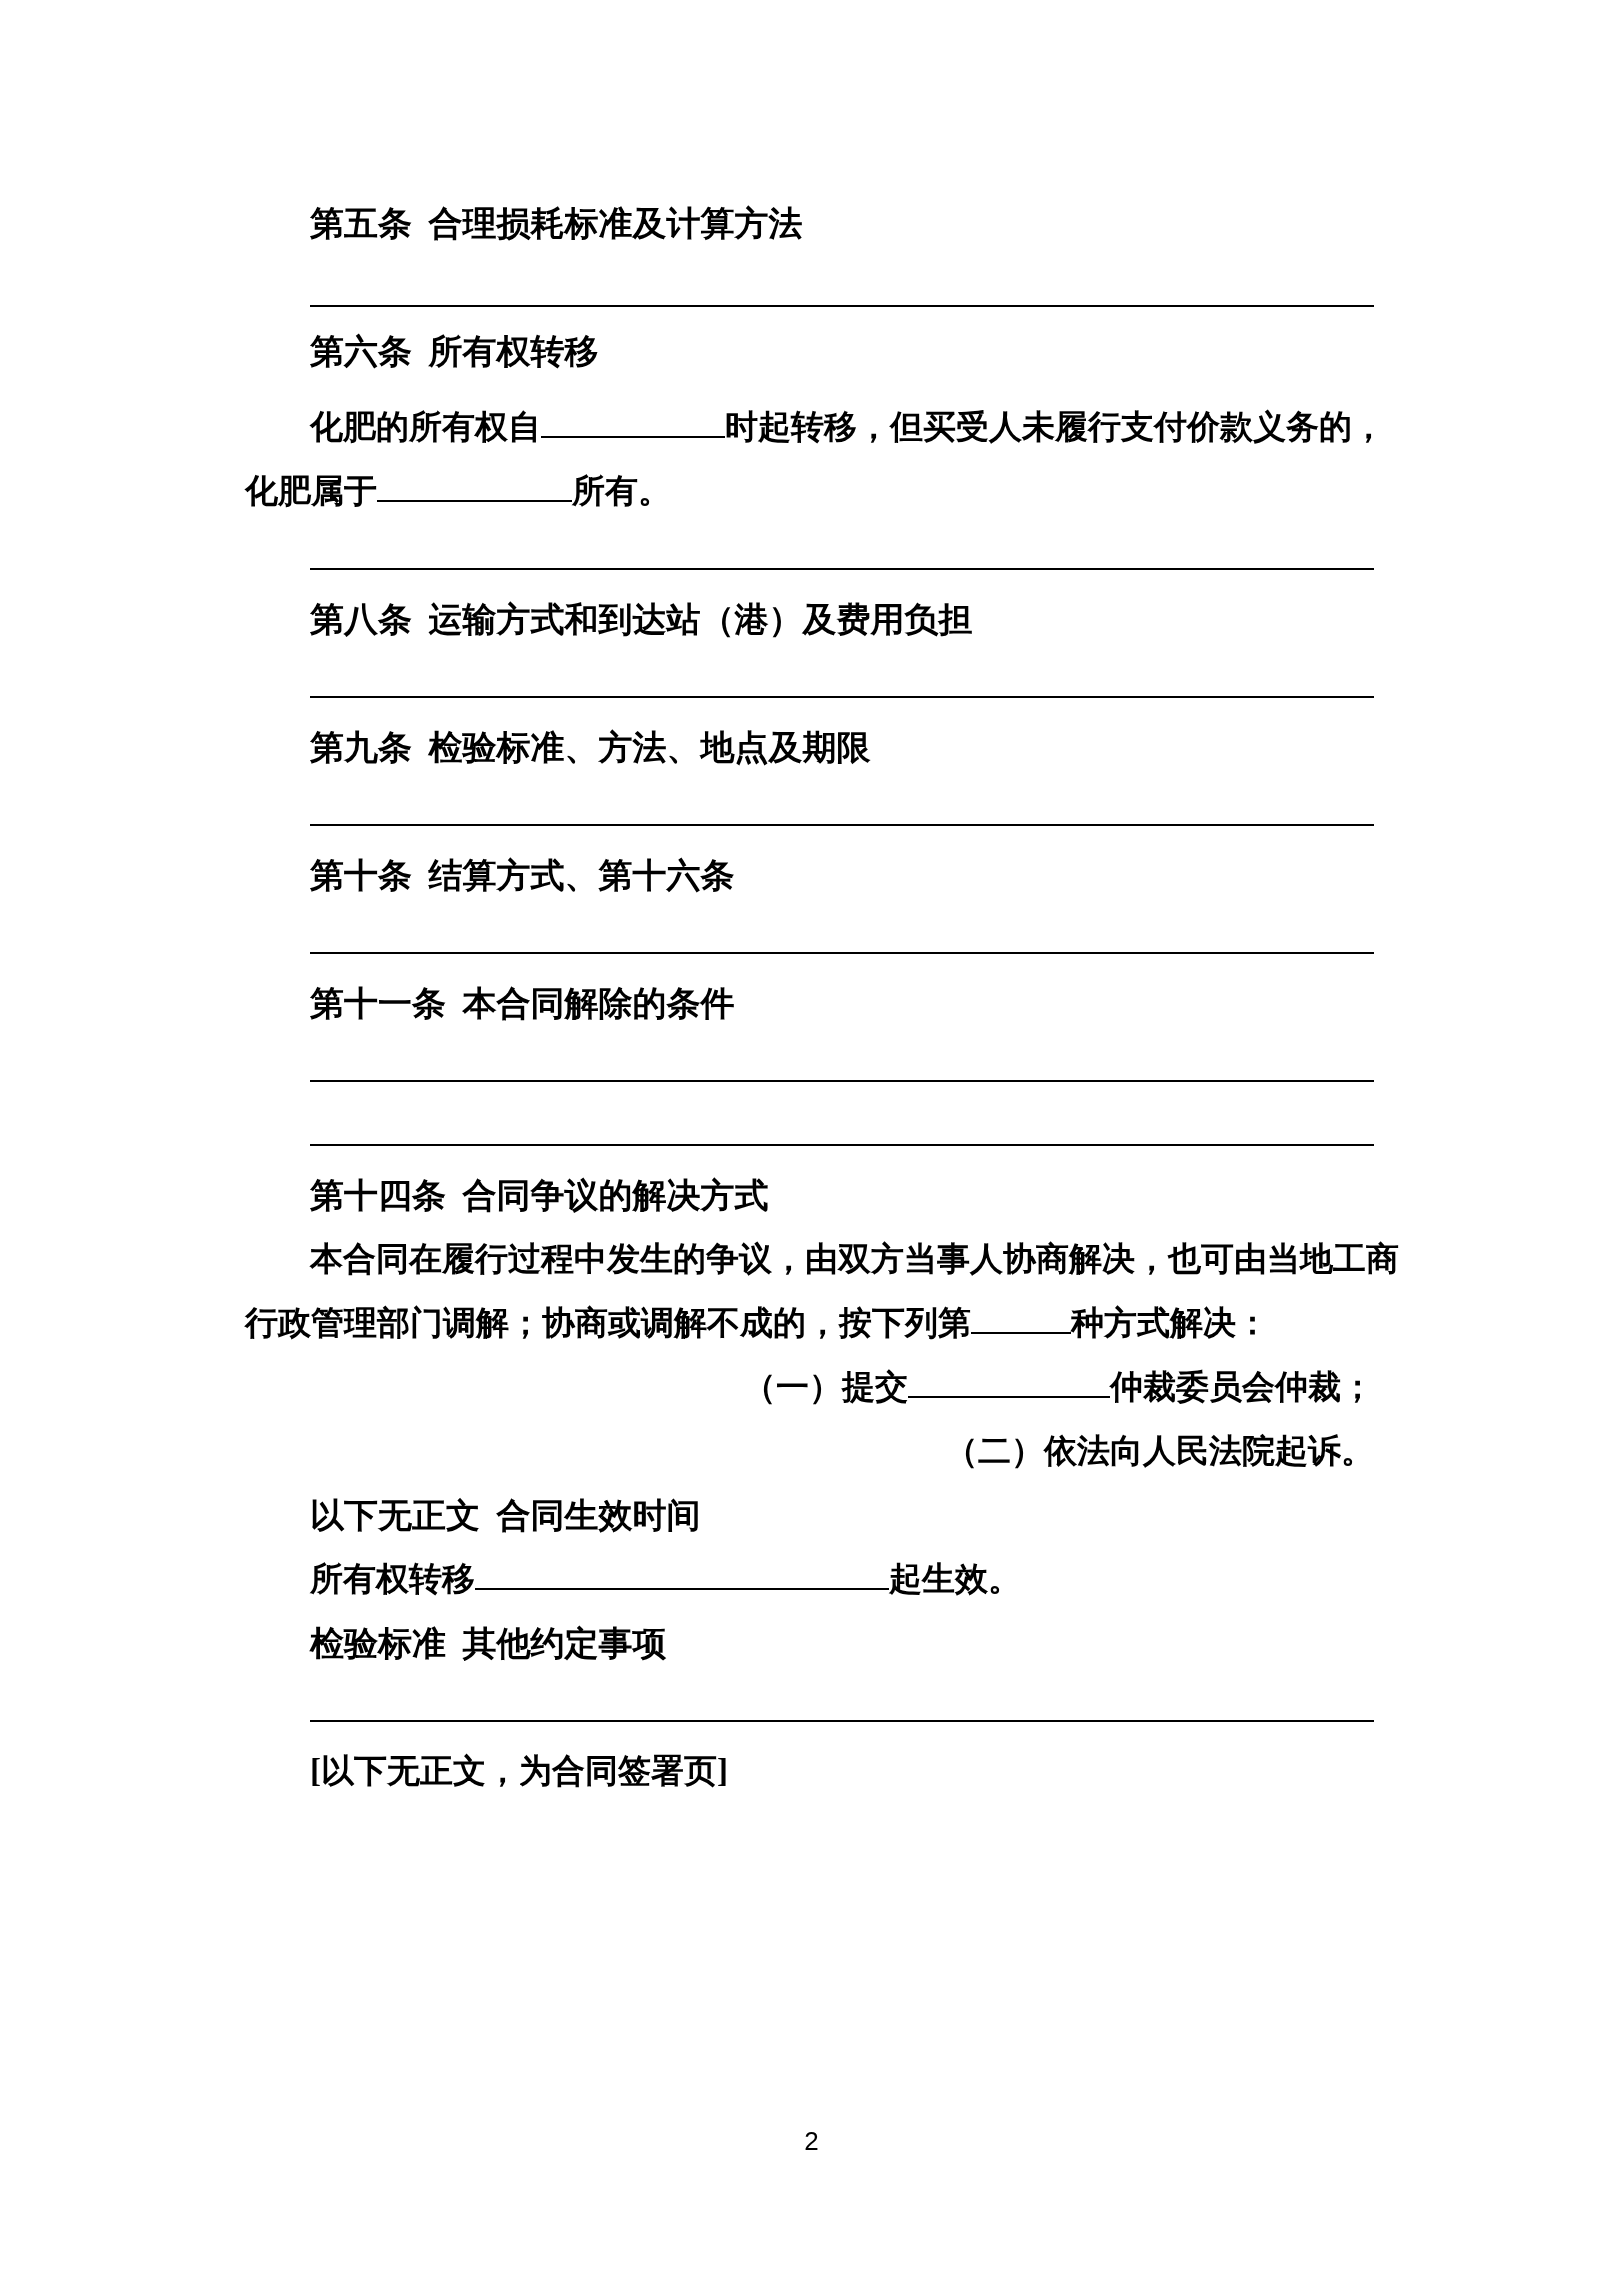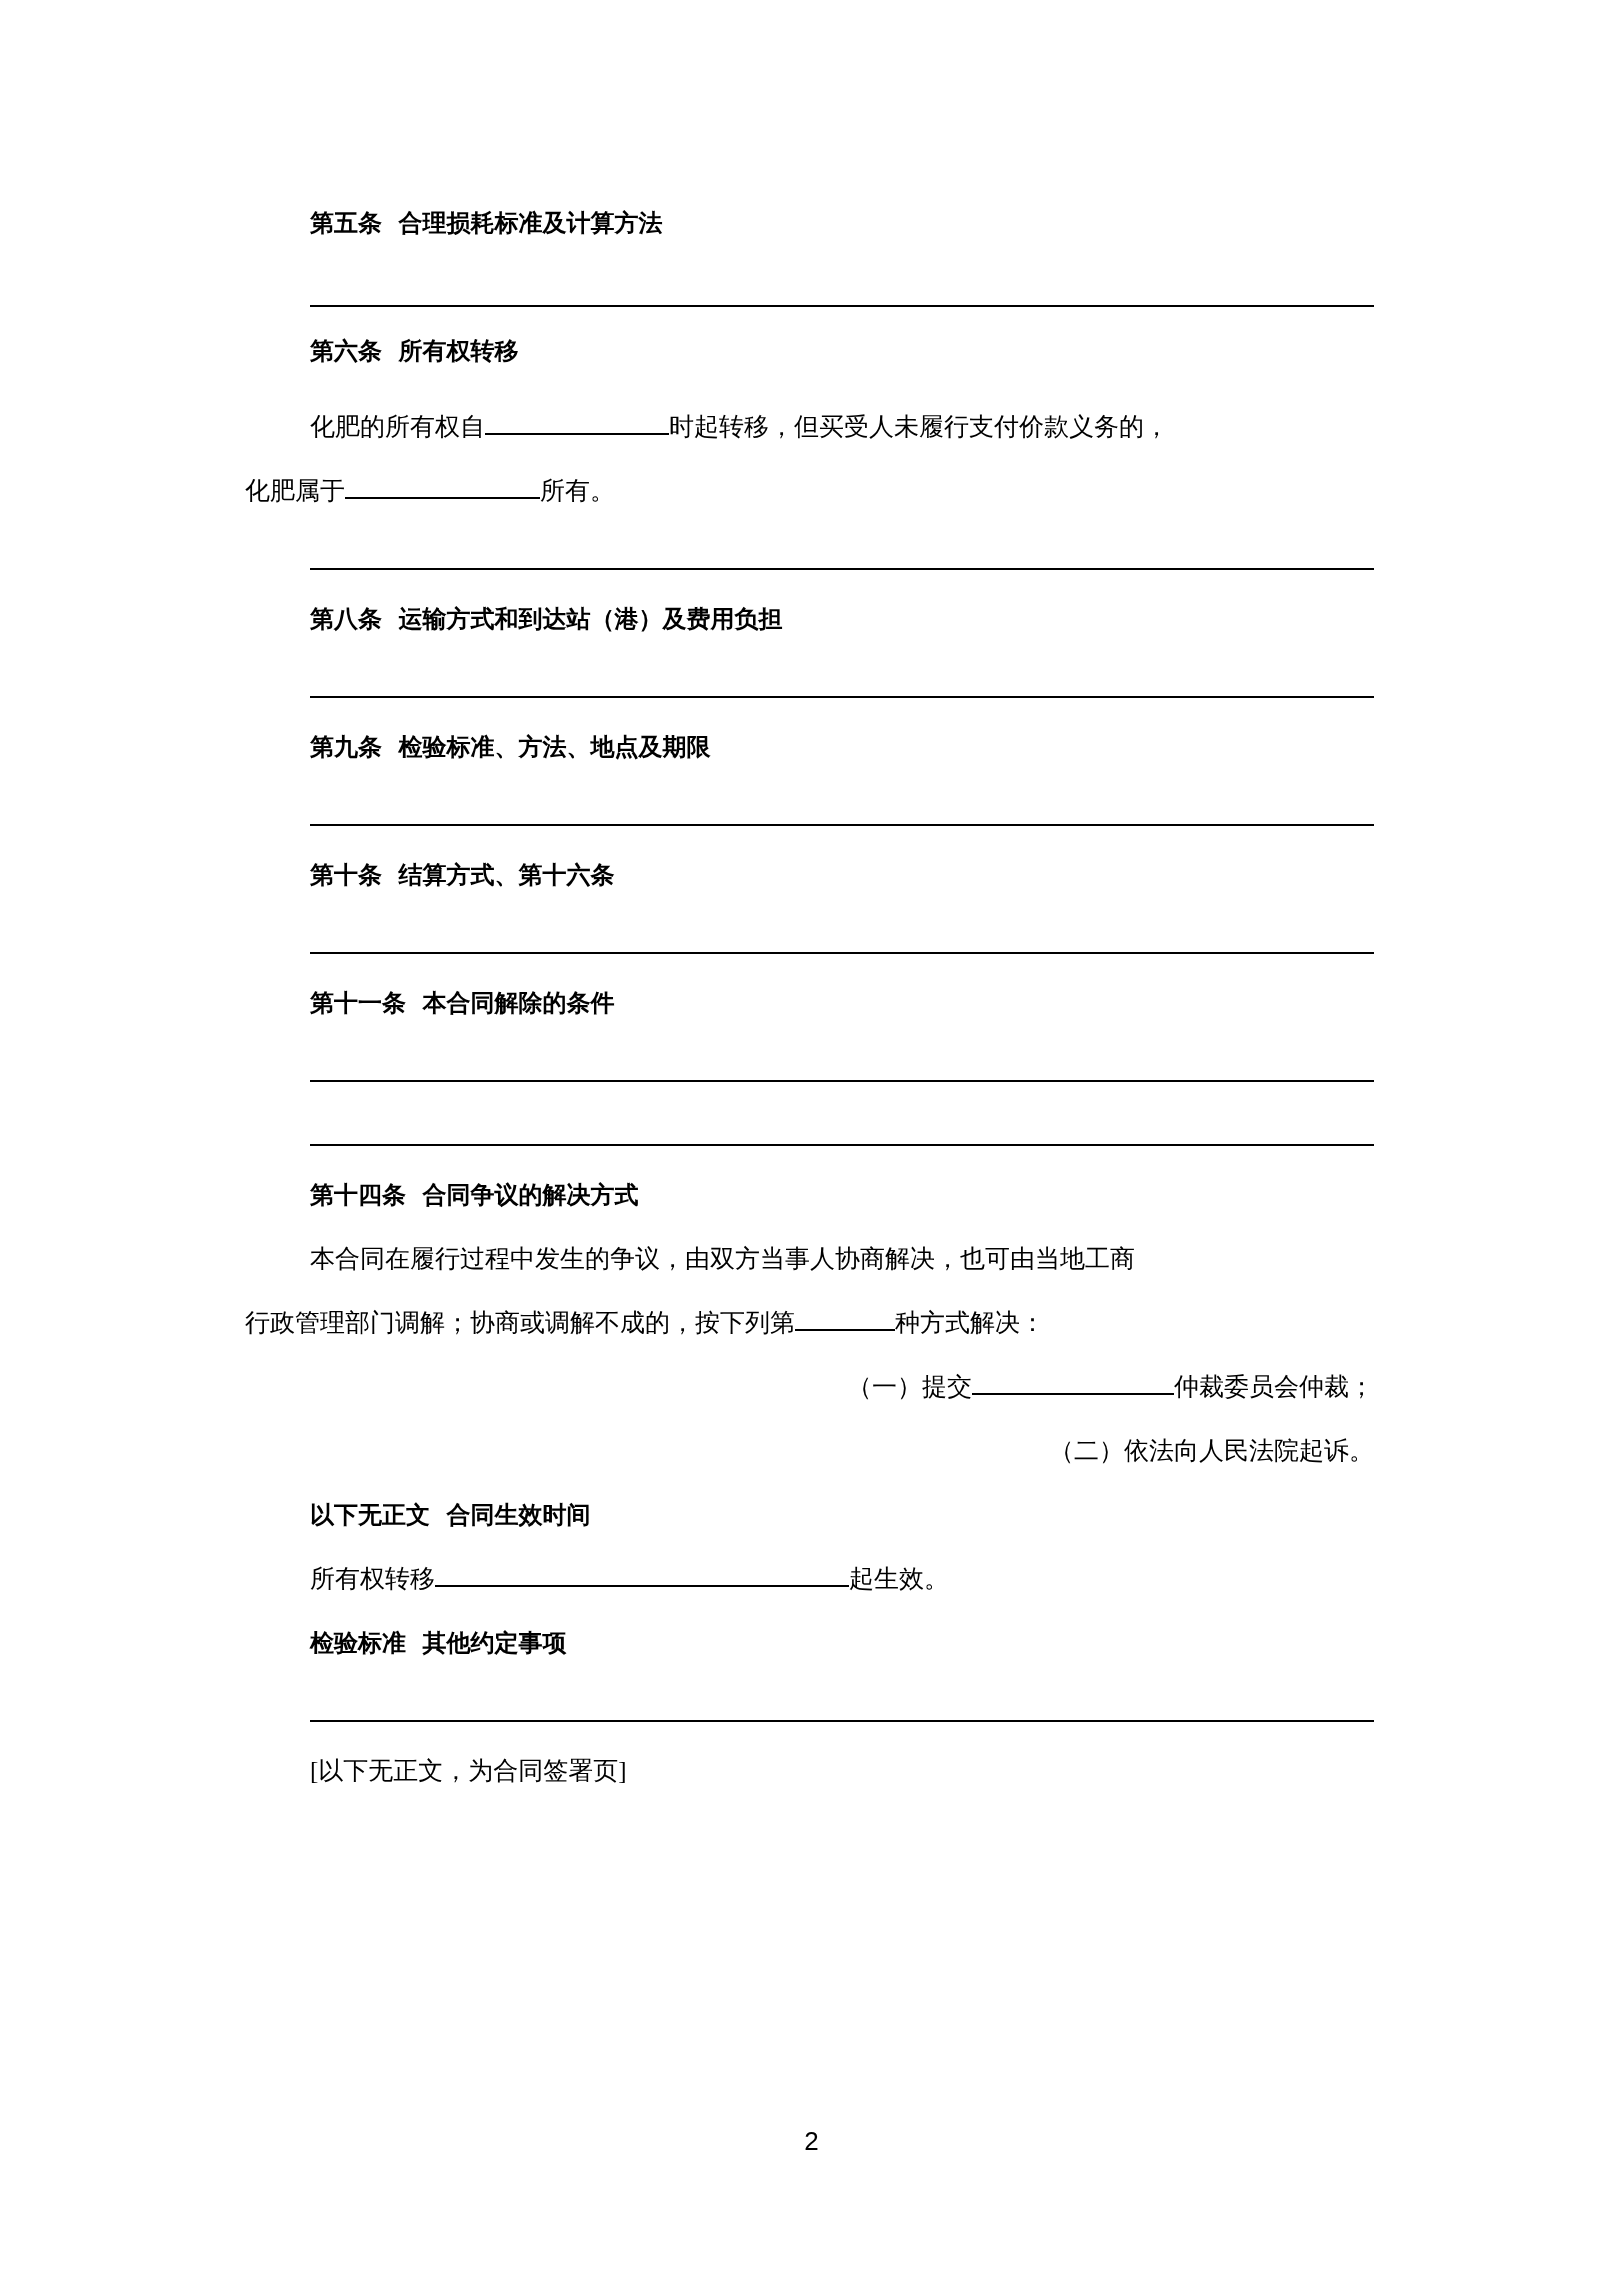--- a/index.html
+++ b/index.html
@@ -18,27 +18,28 @@
   }
   .content {
     position: absolute;
     left: 245px;
     top: 191px;
     width: 1129px;
   }
   .row {
     height: 64px;
     line-height: 64px;
-    font-size: 25px;
+    font-size: 33px;
     white-space: nowrap;
+    font-weight: bold;
   }
   .heading {
     font-family: "Liberation Sans", "DejaVu Sans", sans-serif;
     font-weight: 700;
-    font-size: 24px;
+    font-size: 34px;
     padding-left: 65px;
   }
   .heading .num { margin-right: 16.4px; }
   .indent { padding-left: 65px; }
   .item-indent { padding-left: 100px; text-align: right; }
   .extra-gap { margin-top: 11.8px; }
   .rule-row { position: relative; }
   .rule {
     position: absolute;
     left: 65px;

